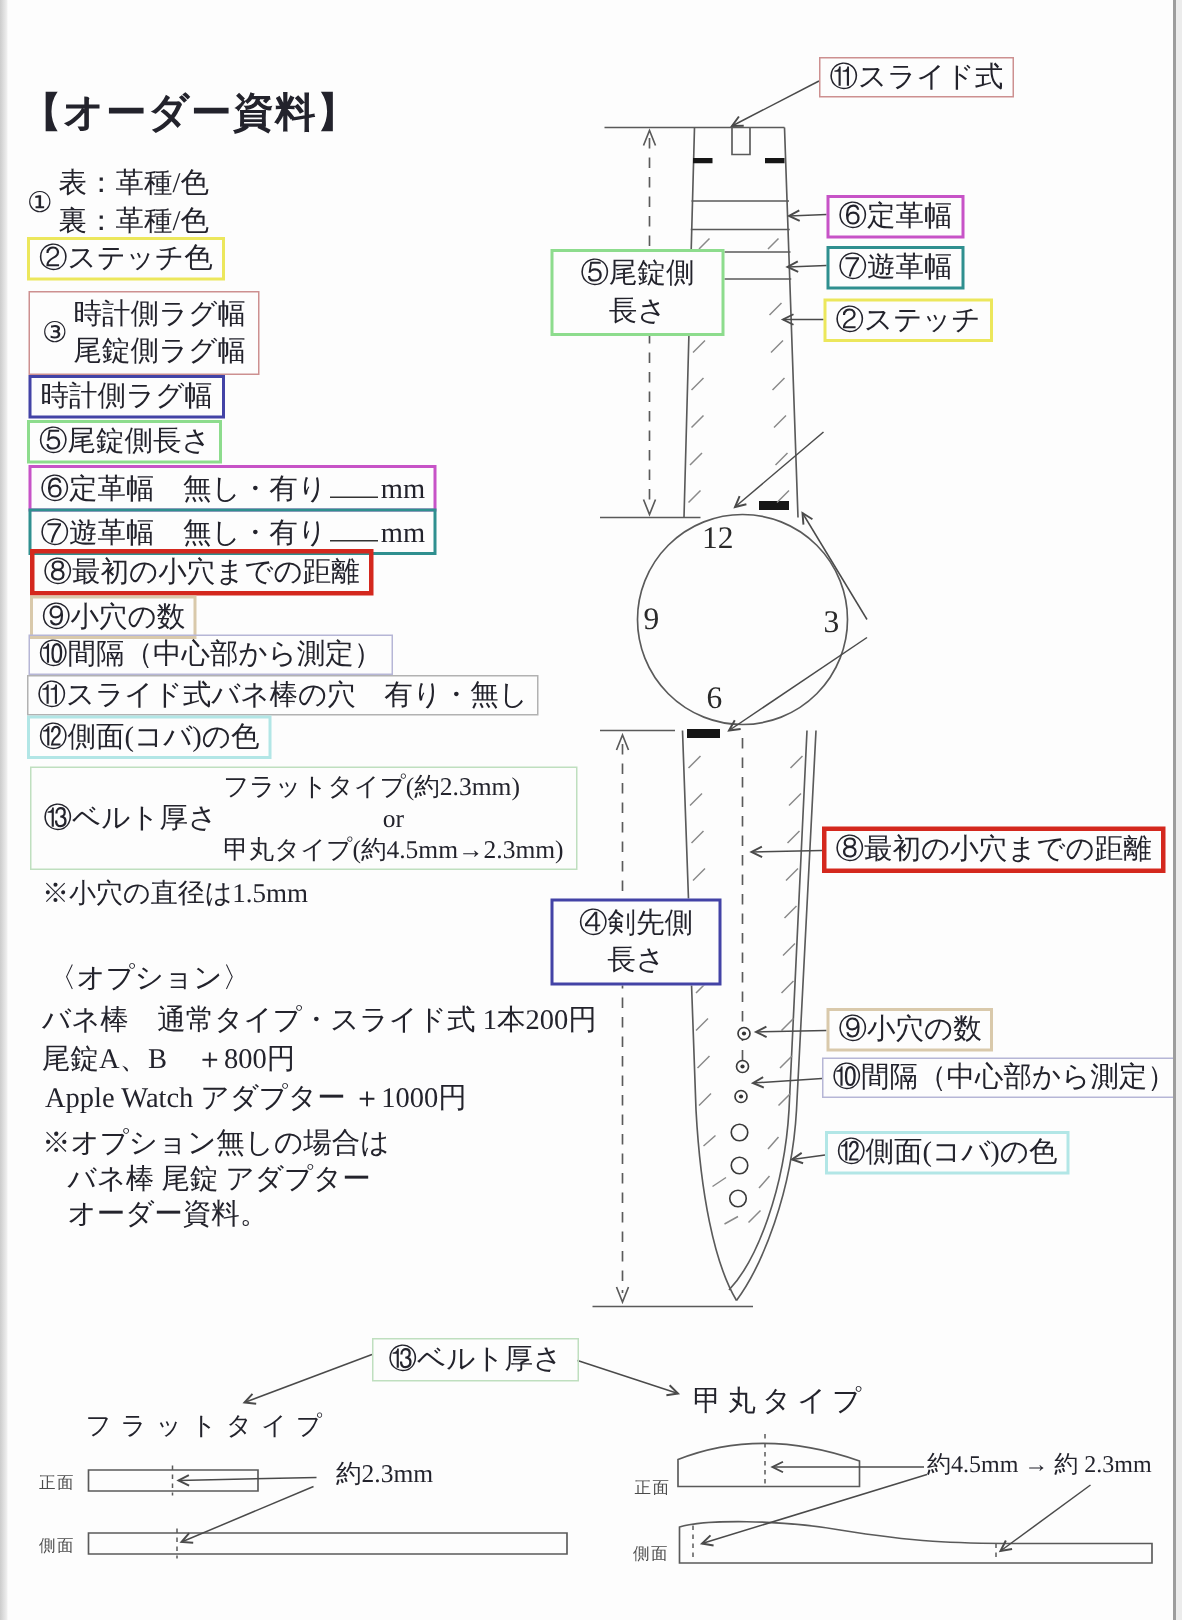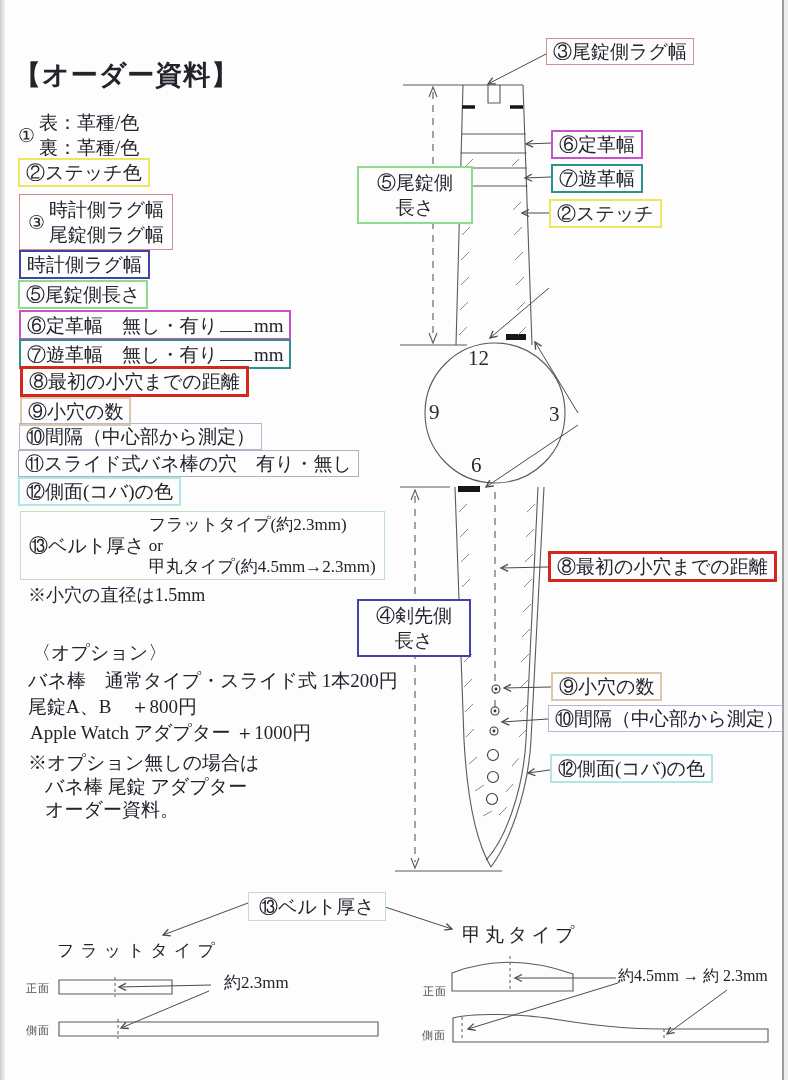--- a/index.html
+++ b/index.html
@@ -5,21 +5,21 @@
   html,body{margin:0;padding:0;background:#ffffff;}
   .page{position:relative;width:788px;height:1080px;background:#fdfdfd;overflow:hidden;
         font-family:"Liberation Serif","DejaVu Serif",serif;color:#23232c;}
   .abs{position:absolute;white-space:nowrap;}
   .t19{font-size:19px;line-height:25px;}
   .t17{font-size:17px;line-height:21px;}
   .title{font-size:27px;font-weight:bold;letter-spacing:1px;}
   .box{position:absolute;white-space:nowrap;border:2px solid #999;padding:0 6px;
        font-size:19px;line-height:25px;background:transparent;}
   .boxw{background:#fdfdfd;}
-  .box2{text-align:center;padding:2px 6px;}
+  .box2{text-align:center;padding:2px 6px;margin-left:10px;}
   .c-yellow{border-color:#ece75c;}
   .c-salmon{border-color:#cd9090;border-width:1.5px;}
   .c-navy{border-color:#4343a6;}
   .c-green{border-color:#8ddc8d;}
   .c-magenta{border-color:#c753c7;border-width:2.5px;}
   .c-teal{border-color:#2f8f8f;border-width:2.5px;}
   .c-red{border-color:#d4281e;border-width:3px;}
   .c-tan{border-color:#d9c9ab;}
   .c-lavender{border-color:#b6b6d6;border-width:1.5px;}
   .c-gray{border-color:#b2b2b2;border-width:1.5px;}
@@ -173,36 +173,36 @@
   <div class="box c-lavender" style="left:19px;top:423px">⑩間隔（中心部から測定）</div>
 
   <div class="box c-gray" style="left:18px;top:450px">⑪スライド式バネ棒の穴　有り・無し</div>
 
   <div class="box c-cyan" style="left:18px;top:477px">⑫側面(コバ)の色</div>
 
   <div class="box c-palegreen flexrow" style="left:20px;top:511px;padding:2px 8px">
     <span>⑬ベルト厚さ</span>
     <span class="col t17">
       <span>フラットタイプ(約2.3mm)</span>
-      <span style="text-align:left">or</span>
+      <span style="text-align:center">or</span>
       <span>甲丸タイプ(約4.5mm→2.3mm)</span>
     </span>
   </div>
 
   <div class="abs" style="left:28px;top:583px;font-size:18px">※小穴の直径は1.5mm</div>
 
   <div class="abs t19" style="left:32px;top:640px">〈オプション〉</div>
   <div class="abs t19" style="left:28px;top:668px">バネ棒　通常タイプ・スライド式 1本200円</div>
   <div class="abs t19" style="left:28px;top:694px">尾錠A、B　＋800円</div>
   <div class="abs t19" style="left:30px;top:720px">Apple Watch アダプター ＋1000円</div>
   <div class="abs t19" style="left:45px;top:774px">バネ棒 尾錠 アダプター</div>
   <div class="abs t19" style="left:28px;top:750px">※オプション無しの場合は</div>
   <div class="abs t19" style="left:45px;top:797px">オーダー資料。</div>
 
-  <div class="box c-salmon" style="left:546px;top:38px">③尾錠側ラグ幅</div>
+  <div class="box c-salmon" style="left:546px;top:38px">⑪スライド式</div>
 
   <div class="box c-magenta" style="left:551px;top:130px">⑥定革幅</div>
 
   <div class="box c-teal" style="left:551px;top:164px">⑦遊革幅</div>
 
   <div class="box c-yellow" style="left:549px;top:199px;border-width:2.5px">②ステッチ</div>
 
   <div class="box c-green box2 boxw" style="left:357px;top:166px;width:100px">
     <div>⑤尾錠側</div>
     <div>長さ</div>

